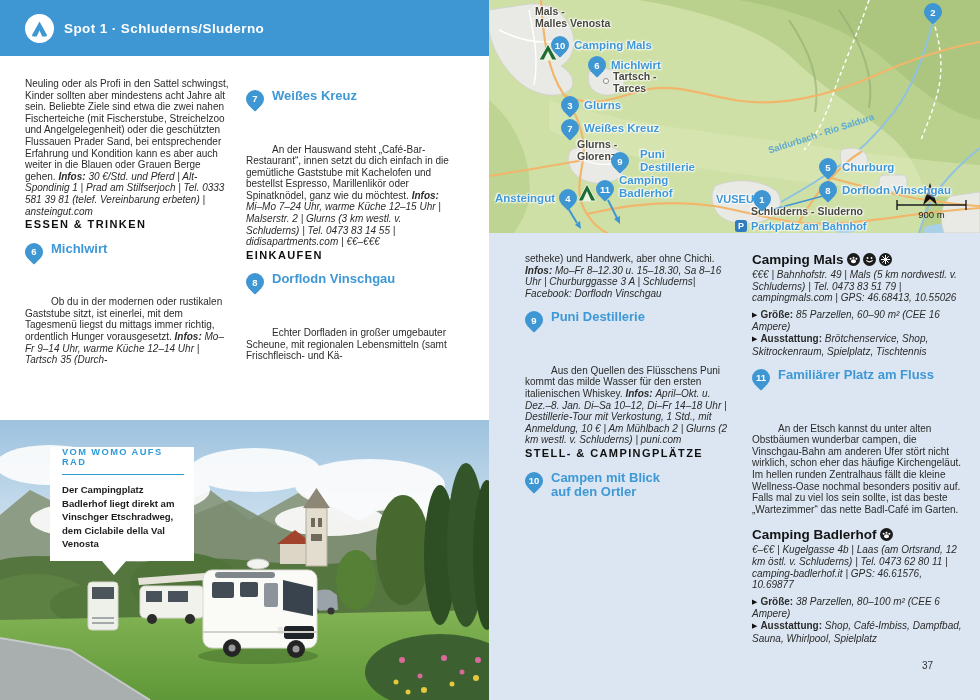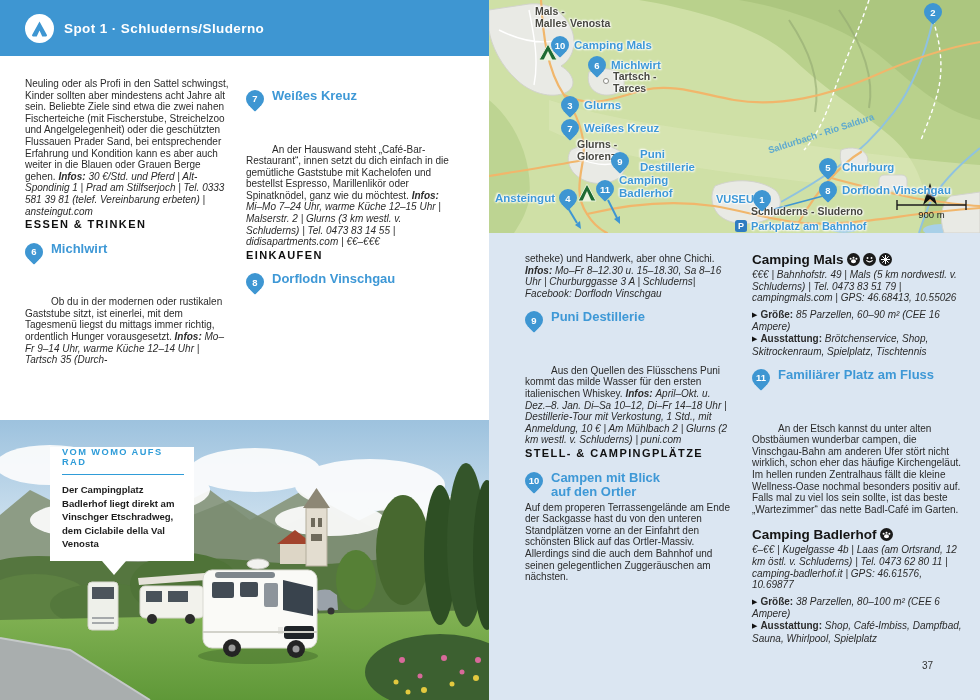--- a/index.html
+++ b/index.html
@@ -100,20 +100,21 @@
         </div>
       <h4 class="etitle">Weißes Kreuz</h4>
       <p class="body indent"><span>An der Hauswand steht „Café-Bar-Restaurant“, innen setzt du dich einfach in die gemütliche Gaststube mit Kachelofen und bestellst Espresso, Marillenlikör oder Spinatknödel, ganz wie du möchtest.</span> <span class="il">Infos:</span> <span class="iv">Mi–Mo 7–24 Uhr, warme Küche 12–15 Uhr | Malserstr. 2 | Glurns (3 km westl. v. Schluderns) | Tel. 0473 83 14 55 | didisapartments.com | €€–€€€</span></p>
     </div>
     <h3 class="sect">EINKAUFEN</h3>
     <div class="entry">
       <div class="pin">
           <span>8</span>
         </div>
       <h4 class="etitle">Dorflodn Vinschgau</h4>
+      <p class="body indent">Echter Dorfladen in großer umgebauter Scheune, mit regionalen Lebensmitteln (samt Frischfleisch- und Kä-</p>
     </div>
   </div>
 
   <div class="col" id="col3">
     <p class="body"><span>setheke) und Handwerk, aber ohne Chichi.</span> <span class="il">Infos:</span> <span class="iv">Mo–Fr 8–12.30 u. 15–18.30, Sa 8–16 Uhr | Churburggasse 3 A | Schluderns| Facebook: Dorflodn Vinschgau</span></p>
     <div class="entry">
       <div class="pin">
           <span>9</span>
         </div>
       <h4 class="etitle">Puni Destillerie</h4>
@@ -121,21 +122,20 @@
     </div>
     <h3 class="sect">STELL- &amp; CAMPINGPLÄTZE</h3>
     <div class="entry">
       <div class="pin">
           <span>10</span>
         </div>
       <h4 class="etitle">
           <span>Campen mit Blick</span>
           <span>auf den Ortler</span>
         </h4>
-      <p class="body">Auf dem properen Terrassengelände am Ende der Sackgasse hast du von den unteren Standplätzen vorne an der Einfahrt den schönsten Blick auf das Ortler-Massiv. Allerdings sind die auch dem Bahnhof und seinen gelegentlichen Zuggeräuschen am nächsten.</p>
     </div>
   </div>
 
   <div class="col" id="col4">
     <div class="camp" style="margin-top:0;">
       <h4 class="camp-title">
         <span>Camping Mals</span>
         <svg class="cicon" viewBox="0 0 13 13">
             <circle cx="6.5" cy="6.5" r="6.5" fill="#1b1b1b"></circle>
             <ellipse cx="6.5" cy="8.3" rx="2.5" ry="2" fill="#fff"></ellipse>

